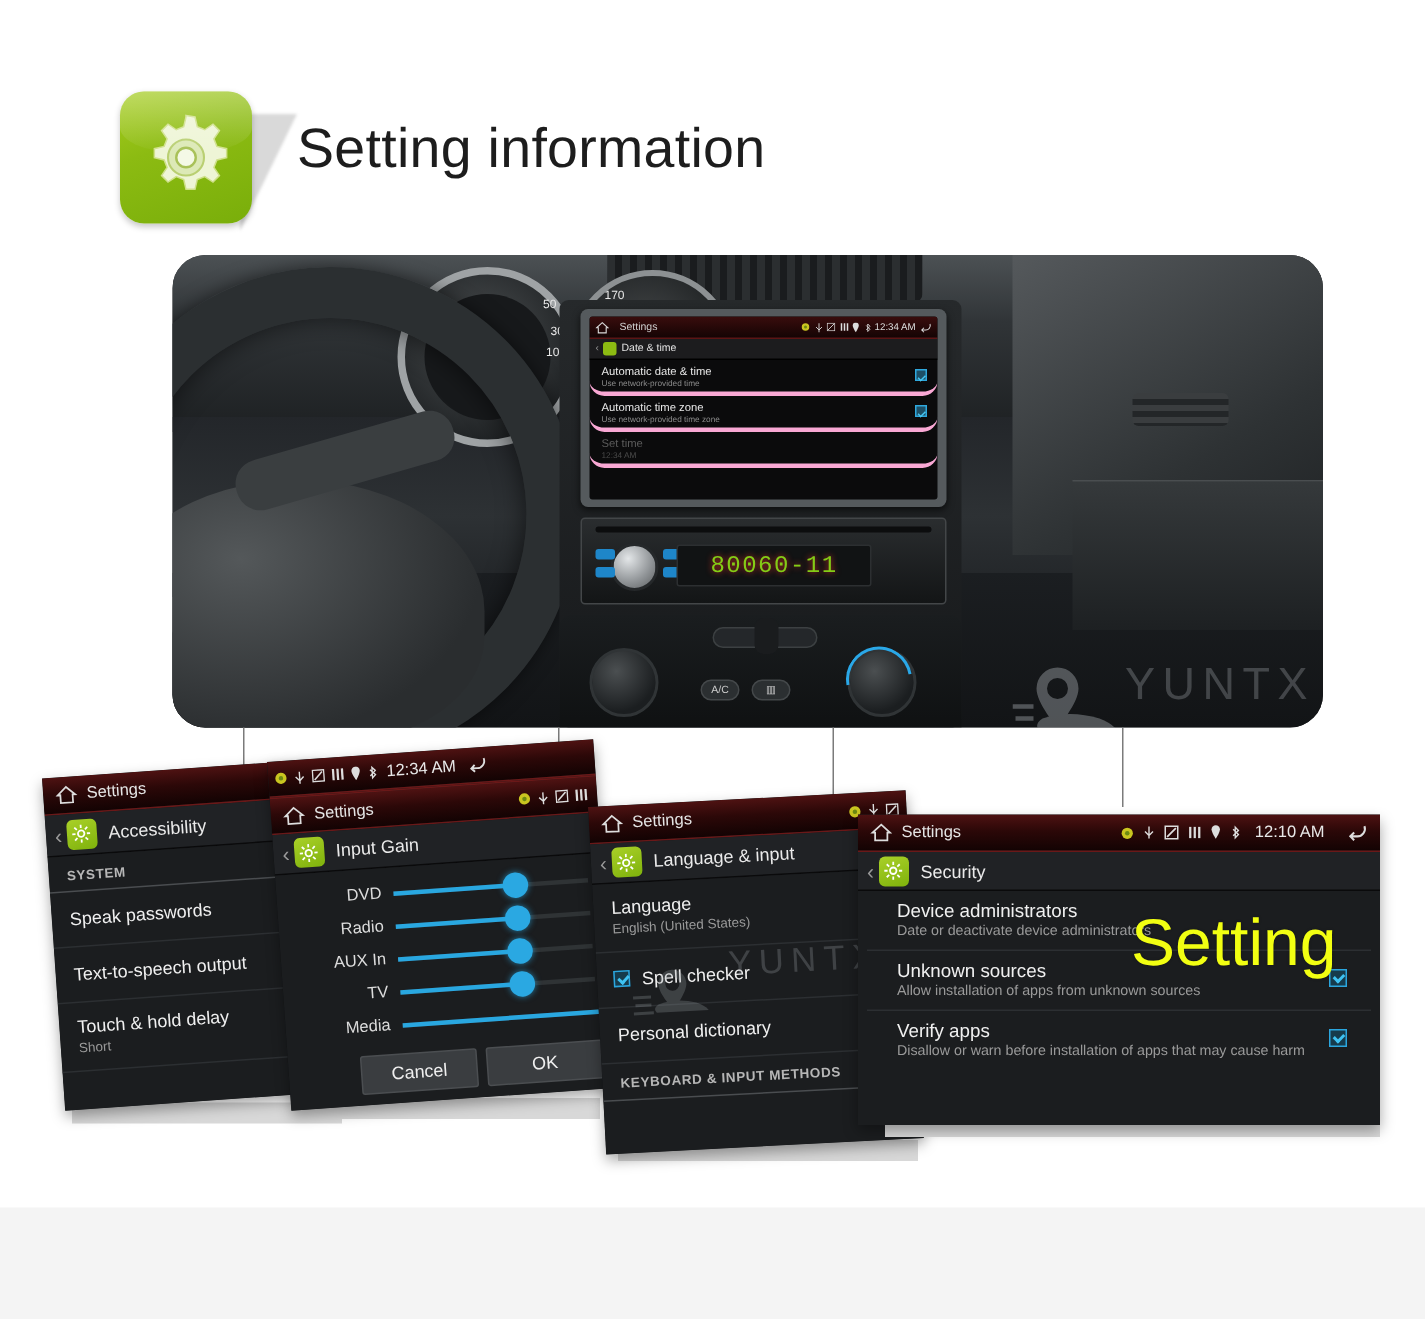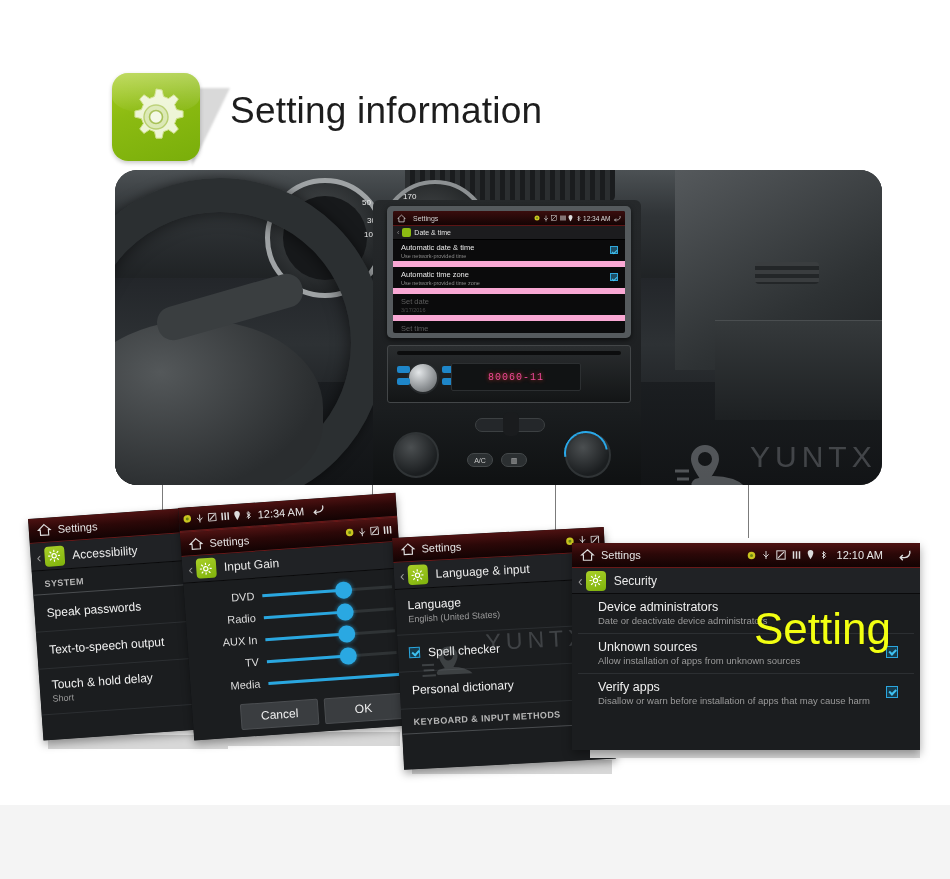--- a/index.html
+++ b/index.html
@@ -4,21 +4,21 @@
 <style>
   * { box-sizing: border-box; }
   html, body { margin:0; padding:0; }
   body {
     width:950px; height:879px; position:relative; overflow:hidden;
     background:#ffffff;
     font-family:"Liberation Sans", sans-serif;
   }
 
   
-  #header { position:absolute; left:0; top:16px; width:818px; height:160px;margin-left:32px; }
+  #header { position:absolute; left:0; top:4px; width:818px; height:160px; }
 
   .gear-tile {
     position:absolute; left:80px; top:57px; width:88px; height:88px;
     border-radius:16px;
     background:linear-gradient(160deg,#a5cc1e 0%,#8cbb12 40%,#79ae0a 100%);
     box-shadow:0 2px 4px rgba(0,0,0,.22);
   }
   .gear-tile::after{
     content:""; position:absolute; left:0; top:0; width:100%; height:46%;
     border-radius:16px 16px 40% 40%;
@@ -135,21 +135,21 @@
   .ph-sb-title{ color:#cfcfcf; font-size:7px; margin-left:4px; }
   .ph-sb-icons{ margin-left:auto; display:flex; align-items:center; gap:2.5px; }
   .ph-sb-time{ color:#ddd; font-size:6.5px; }
   .ph-subbar{
     position:relative; height:14px; background:#1c1c1e;
     display:flex; align-items:center; padding:0 4px; gap:3px;
     border-bottom:1px solid #000;
   }
   .ph-sub-ic{ width:9px;height:9px;border-radius:2px;background:#8cbb12; }
   .ph-sub-t{ color:#e2e2e2; font-size:7px; }
-  .ph-row{ padding:3px 8px 2px 8px; border-bottom:6px solid #f9a8d4; position:relative; }
+  .ph-row{ padding:3px 8px 2px 8px; border-bottom:3px solid #f9a8d4; position:relative;border-radius:10px; }
   .ph-row .t{ color:#e8e8e8; font-size:7.5px; }
   .ph-row .s{ color:#8b8b8b; font-size:5.5px; margin-top:1px; }
   .ph-row.dim .t{ color:#5c5c5c; }
   .ph-row.dim .s{ color:#4a4a4a; }
   .ph-chk{
     position:absolute; right:7px; top:6px; width:8px; height:8px;
     border:1px solid #2fa8dd; background:#1d4f66;
   }
   .ph-chk::after{
     content:""; position:absolute; left:1px; top:2.5px; width:4px; height:2px;
@@ -170,21 +170,21 @@
     left:292px; top:192px; width:32px; height:32px; border-radius:50%;
     background:radial-gradient(circle at 35% 30%,#e3e6e8,#8e9295 60%,#5a5d5f);
     border:2px solid #25282a;
   }
   .hu-disp{
     left:336px; top:193px; width:130px; height:28px;
     background:#111314; border:1px solid #2c2f31; border-radius:2px;
     display:flex; align-items:center; justify-content:center;
   }
   .hu-digits{
-    color:#ec4899; font-family:"Liberation Mono",monospace; font-size:10px;
+    color:#84cc16; font-family:"Liberation Mono",monospace; font-size:16px;
     letter-spacing:1px; text-shadow:0 0 4px rgba(255,60,40,.8);
   }
   .hu-btn{
     position:absolute; width:13px; height:7px; border-radius:2px;
     background:#1b6fa8;
   }
   .hu-blue{ background:#1e86c9; }
   
   .climate{
     left:258px; top:240px; width:268px; height:75px;
@@ -383,24 +383,20 @@
       <div class="t">Automatic date &amp; time</div>
       <div class="s">Use network-provided time</div>
       <span class="ph-chk"></span>
     </div>
     <div class="ph-row">
       <div class="t">Automatic time zone</div>
       <div class="s">Use network-provided time zone</div>
       <span class="ph-chk"></span>
     </div>
     <div class="ph-row dim">
-      <div class="t">Set date</div>
-      <div class="s">3/17/2016</div>
-    </div>
-    <div class="ph-row dim">
       <div class="t">Set time</div>
       <div class="s">12:34 AM</div>
     </div>
   </div>
 
   <div class="ph headunit"></div>
   <div class="ph hu-slot"></div>
   <div class="ph hu-knob"></div>
   <div class="hu-btn hu-blue" style="left:282px;top:196px;"></div>
   <div class="hu-btn hu-blue" style="left:282px;top:208px;"></div>

